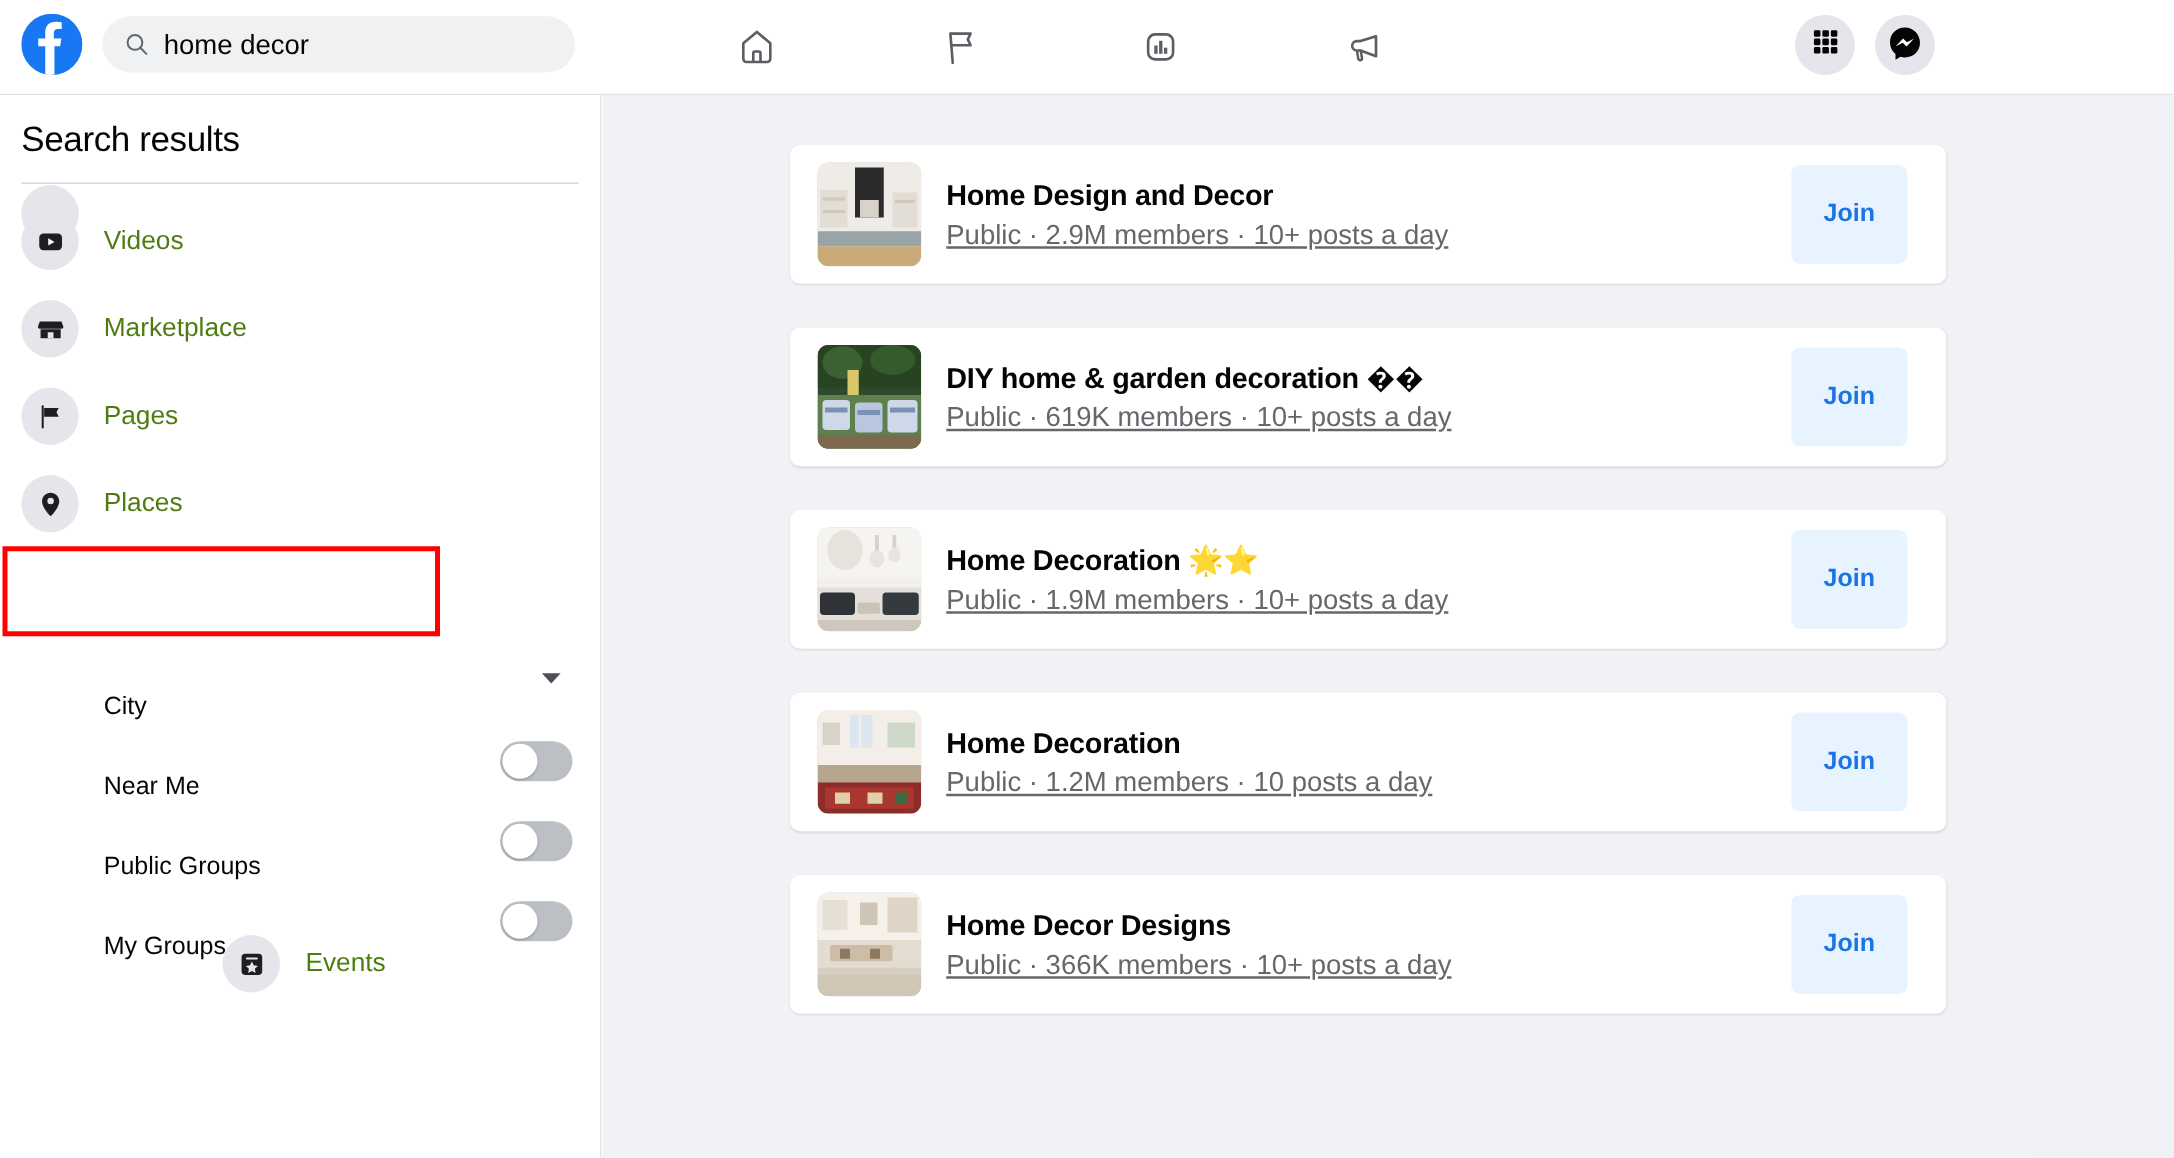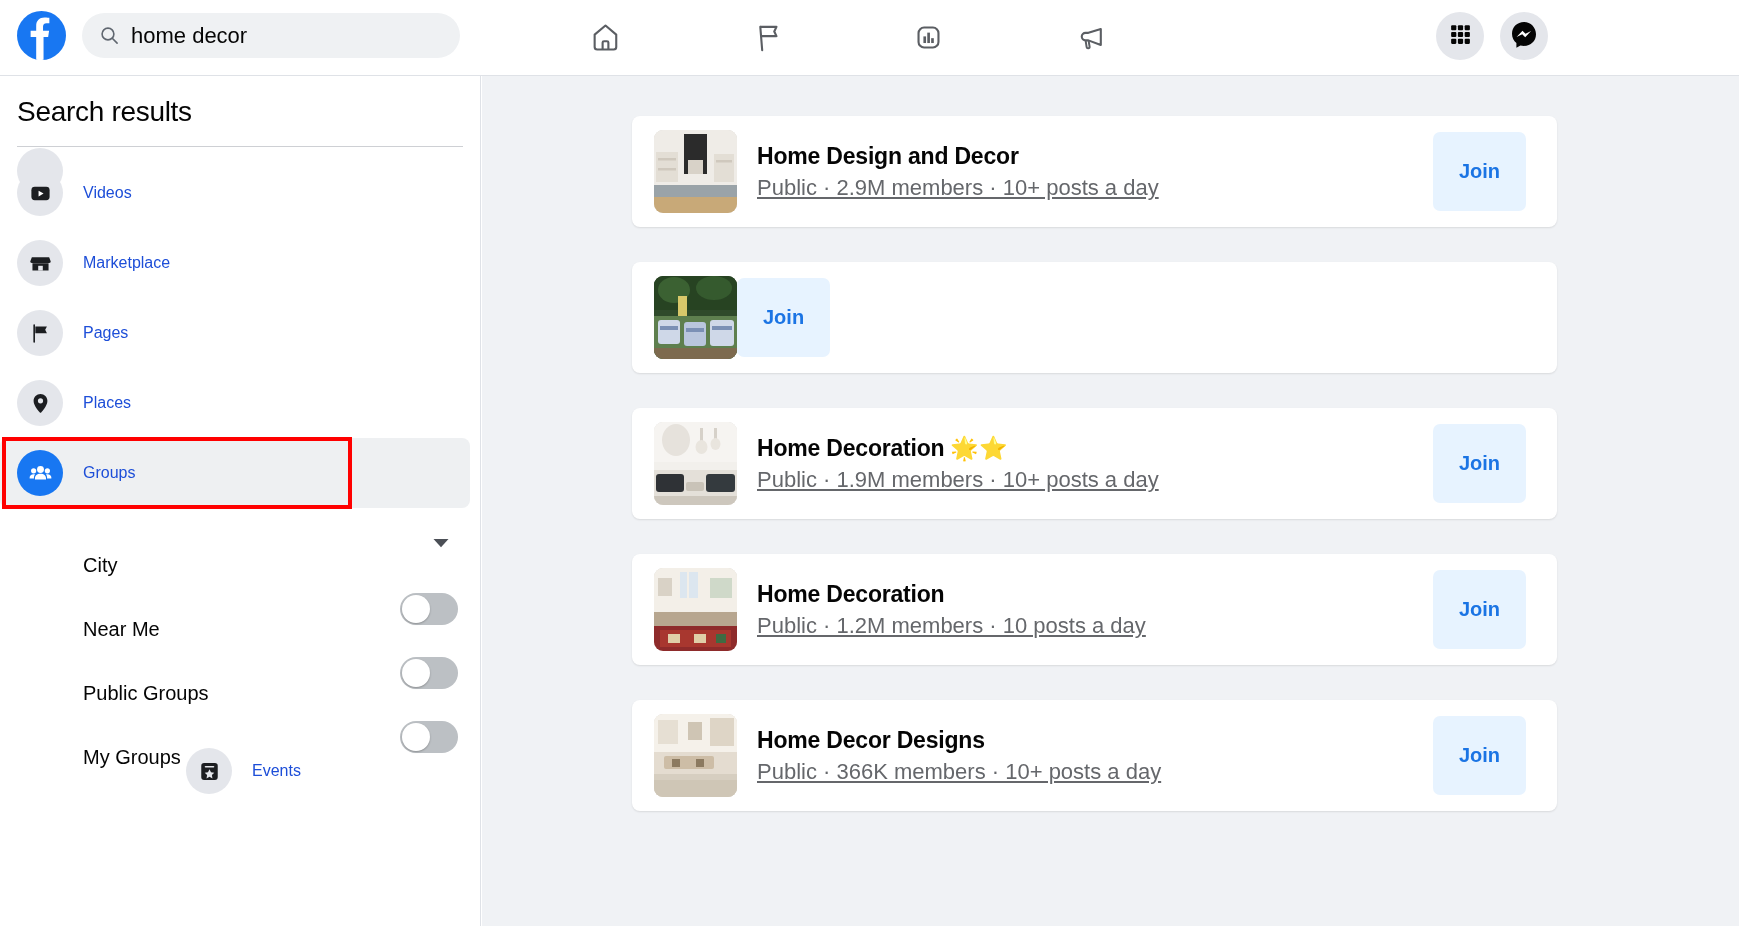--- a/index.html
+++ b/index.html
@@ -90,21 +90,21 @@
   .nav-icon-circle {
     width: 46px; height: 46px; border-radius: 50%;
     background: #e4e6eb;
     margin-left: 17px;
     display: flex; align-items: center; justify-content: center;
     flex: none;
   }
   .nav-icon-circle.blue { background: #1877f2; }
   .nav-label {
     margin-left: 20px;
-    font-size: 16px; color: #1d4ed8;
+    font-size: 21px; color: #4d7c0f;
   }
 
   .filter-row {
     position: absolute; left: 0;
     width: 470px; height: 64px;
     display: flex; align-items: flex-end;
   }
   .filter-label {
     margin-left: 83px;
     font-size: 20px; color: #050505;
@@ -316,33 +316,20 @@
   <div class="nav-item" style="top:292px;">
     <span class="nav-icon-circle">
       <svg viewBox="0 0 24 24" width="23" height="23">
         <path d="M12 2.2c-4 0-7.2 3.2-7.2 7.2 0 5.1 6.2 11.6 6.5 11.9a1 1 0 001.45 0c.27-.3 6.45-6.8 6.45-11.9 0-4-3.2-7.2-7.2-7.2z" fill="#1c1e21"></path>
         <circle cx="12" cy="9.2" r="2.7" fill="#e4e6eb"></circle>
       </svg>
     </span>
     <span class="nav-label">Places</span>
   </div>
 
-  <div class="nav-item selected" style="top:362px;">
-    <span class="nav-icon-circle blue">
-      <svg viewBox="0 0 24 24" width="25" height="25">
-        <circle cx="12" cy="8.2" r="3.3" fill="#ffffff"></circle>
-        <circle cx="5.4" cy="9.4" r="2.5" fill="#ffffff"></circle>
-        <circle cx="18.6" cy="9.4" r="2.5" fill="#ffffff"></circle>
-        <path d="M12 12.2c-3.4 0-5.3 1.9-5.3 4.3v1.3h10.6v-1.3c0-2.4-1.9-4.3-5.3-4.3z" fill="#ffffff"></path>
-        <path d="M5.4 12.6c-2.4 0-3.8 1.3-3.8 3.1v1.1h4.1v-1.2c0-1.2.4-2.2 1.1-3z" fill="#ffffff"></path>
-        <path d="M18.6 12.6c2.4 0 3.8 1.3 3.8 3.1v1.1h-4.1v-1.2c0-1.2-.4-2.2-1.1-3z" fill="#ffffff"></path>
-      </svg>
-    </span>
-    <span class="nav-label">Groups</span>
-  </div>
 
   <div class="filter-row" style="top:437px;">
     <span class="filter-label">City</span>
     <span class="chevron">
       <svg viewBox="0 0 22 22" width="22" height="22">
         <path d="M3.5 7l7.5 8.2L18.5 7H3.5z" fill="#4b4f56"></path>
       </svg>
     </span>
   </div>
 
@@ -415,20 +402,24 @@
         <rect x="0" y="40" width="83" height="43" fill="#5e7f4e"></rect>
         <rect x="4" y="44" width="22" height="24" rx="3" fill="#cfd8e8"></rect>
         <rect x="30" y="46" width="22" height="24" rx="3" fill="#b9c6dd"></rect>
         <rect x="56" y="44" width="24" height="26" rx="3" fill="#cfd8e8"></rect>
         <rect x="6" y="50" width="18" height="4" fill="#7b90b5"></rect>
         <rect x="32" y="52" width="18" height="4" fill="#7b90b5"></rect>
         <rect x="58" y="50" width="20" height="4" fill="#7b90b5"></rect>
         <rect x="0" y="72" width="83" height="11" fill="#7d6a4e"></rect>
       </svg>
     </div>
+    <div class="card-text">
+      <div class="card-title"><span>DIY home &amp; garden decoration </span><span class="emo">��</span></div>
+      <div class="card-meta">Public · 619K members · 10+ posts a day</div>
+    </div>
     <button class="join-btn">Join</button>
   </div>
 
   <div class="result-card" style="top:332px;">
     <div class="card-thumb">
       <svg viewBox="0 0 83 83">
         <rect width="83" height="83" fill="#f2f0ec"></rect>
         <rect x="0" y="0" width="83" height="40" fill="#f6f4f1"></rect>
         <ellipse cx="22" cy="18" rx="14" ry="16" fill="#e6e2dc"></ellipse>
         <rect x="46" y="6" width="3" height="16" fill="#d6d1c9"></rect>

